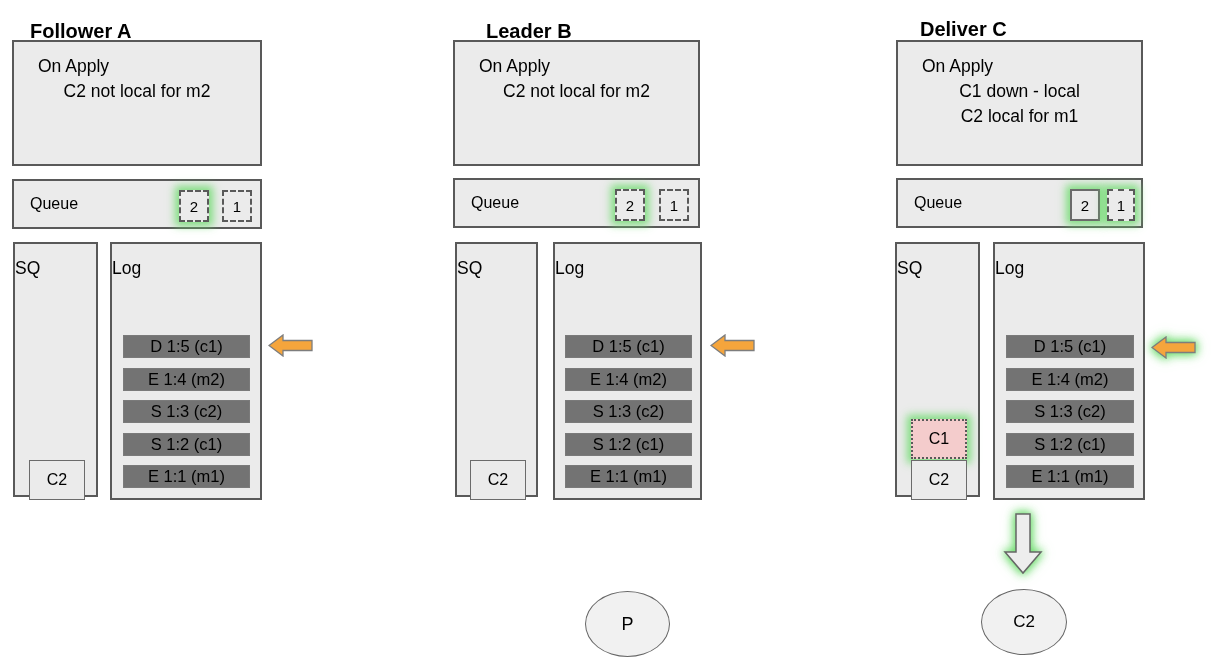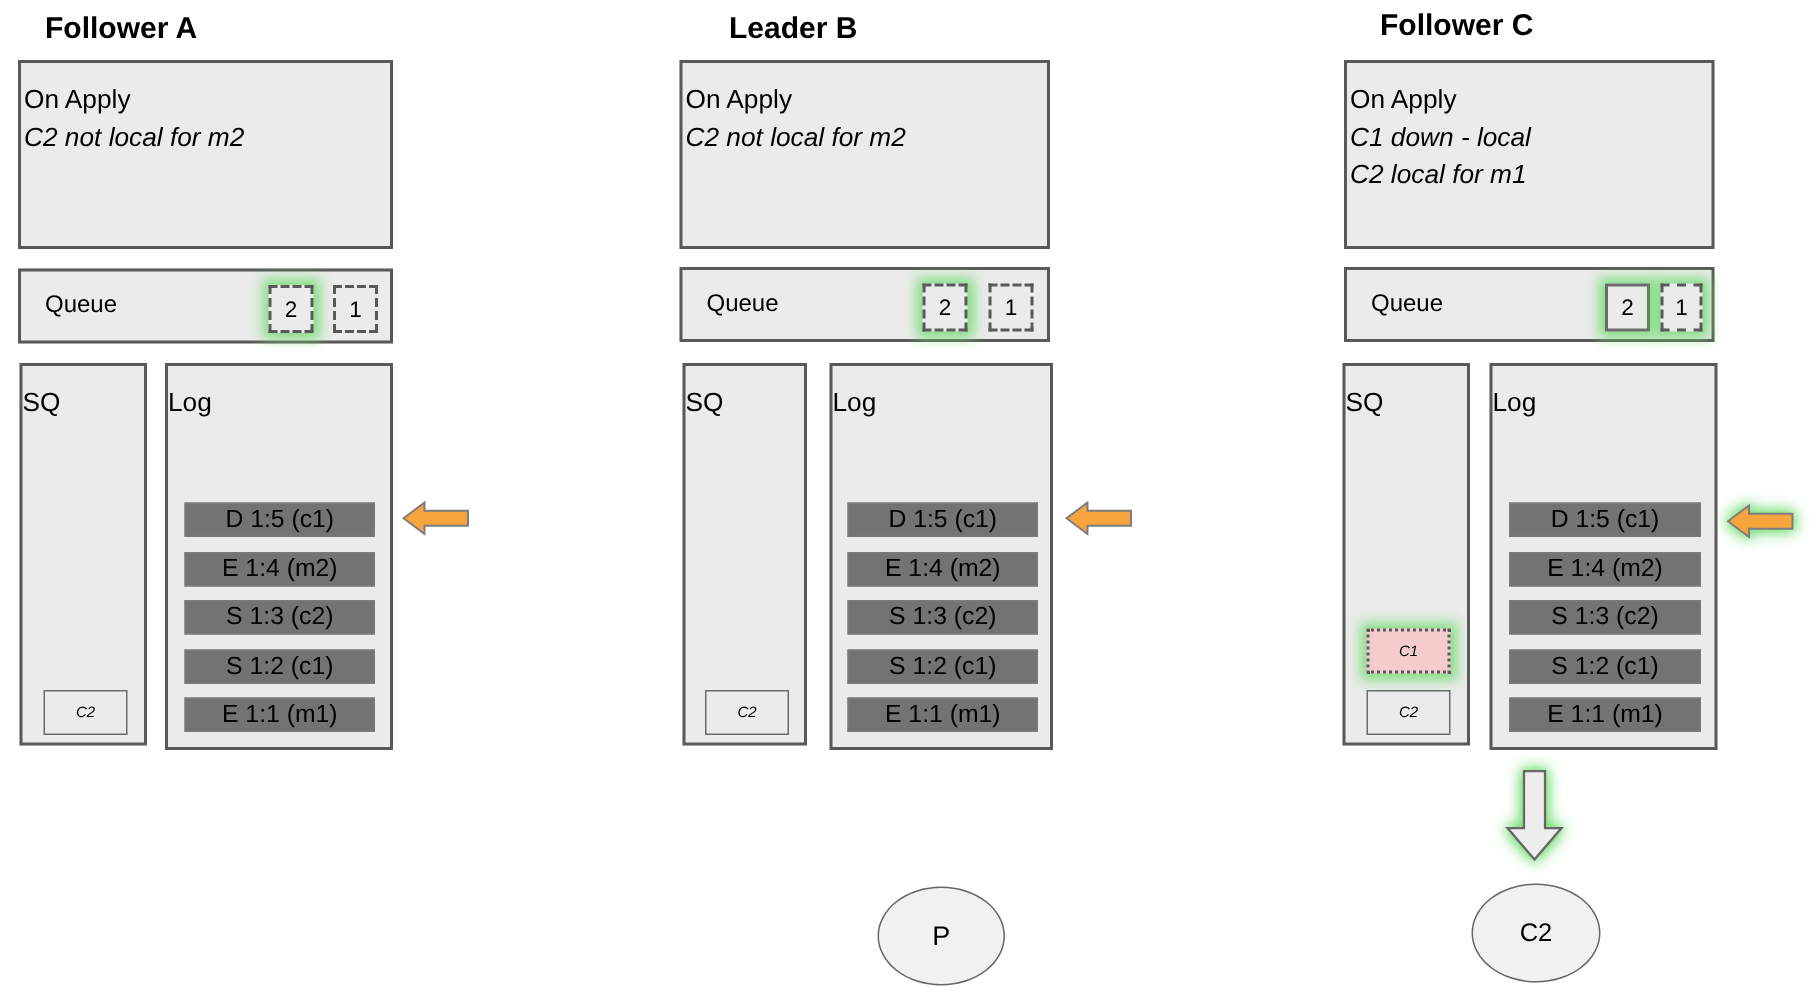--- a/index.html
+++ b/index.html
@@ -1,28 +1,28 @@
 <!DOCTYPE html>
 <html><head>
 <meta charset="utf-8">
 <style>
   html,body{margin:0;padding:0;background:#fff;font-family:"Liberation Sans",sans-serif;color:#000;}
   .stage{position:relative;width:1211px;height:669px;background:#fff;overflow:hidden;}
-  .title{position:absolute;font-size:20px;font-weight:bold;white-space:nowrap;}
+  .title{position:absolute;font-size:20px;font-weight:bold;white-space:nowrap;margin-top:12px;}
   .panel{position:absolute;box-sizing:border-box;background:#ebebeb;border:2px solid #595959;}
-  .onapply{padding:12px 2px;font-size:17.5px;line-height:25px;}
-  .oa-note{font-style:italic;}
+  .onapply{padding:12px 24px;font-size:17.5px;line-height:25px;}
+  .oa-note{text-align:center;}
   .q-label{position:absolute;left:16px;top:50%;transform:translateY(-50%);font-size:16px;}
   .q-item{position:absolute;top:9px;width:30px;height:32px;box-sizing:border-box;background:#ebebeb;
           border:2px dashed #595959;display:flex;align-items:center;justify-content:center;font-size:15px;}
   .q-item.solid{border-style:solid;border-color:#6b6b6b;}
   .glow{box-shadow:0 0 8px 4px rgba(110,220,110,0.85);}
   .box-label{position:absolute;top:14px;left:0;width:100%;text-align:left;font-size:17.5px;}
-  .sq-item{position:absolute;width:56px;height:30px;box-sizing:border-box;background:#ebebeb;border:1.5px solid #6b6b6b;
-           display:flex;align-items:center;justify-content:center;font-size:10px;font-style:italic;}
+  .sq-item{position:absolute;width:56px;height:40px;box-sizing:border-box;background:#ebebeb;border:1.5px solid #6b6b6b;
+           display:flex;align-items:center;justify-content:center;font-size:16px;}
   .sq-item.removed{background:#f4cccc;border:2px dotted #595959;}
   .log-entry{position:absolute;height:23px;box-sizing:border-box;background:#737373;border:1.5px solid #7a7a7a;
              display:flex;align-items:center;justify-content:center;font-size:16.5px;}
   .arrow-left{position:absolute;width:45px;height:23px;}
   .arrow-left polygon{fill:#f5a53c;stroke:#7d7d7d;stroke-width:1.3;}
   .arrow-glow{filter:drop-shadow(0 0 4px rgba(110,220,110,0.95)) drop-shadow(0 0 5px rgba(110,220,110,0.8));}
   .down-arrow{position:absolute;width:40px;height:62px;}
   .down-arrow polygon{fill:#ededed;stroke:#666;stroke-width:1.5;}
   .ellipse{position:absolute;box-sizing:border-box;background:#f1f1f1;border:1.5px solid #666;border-radius:50%;
            display:flex;align-items:center;justify-content:center;font-size:17px;}
@@ -90,21 +90,21 @@
     <div class="log-entry" style="left:10px;top:189px;width:127px">S 1:2 (c1)</div>
     <div class="log-entry" style="left:10px;top:221px;width:127px">E 1:1 (m1)</div>
   </div>
 
   <svg class="arrow-left" style="left:710px;top:334px" viewBox="0 0 45 23">
     <polygon points="1,11.5 15,1 15,6.5 44,6.5 44,16.5 15,16.5 15,22"></polygon>
   </svg>
 
   <div class="ellipse" style="left:585px;top:591px;width:85px;height:66px;font-size:18px">P</div>
 
-  <div class="title" style="left:920px;top:6px">Follower C</div>
+  <div class="title" style="left:920px;top:6px">Deliver C</div>
 
   <div class="panel onapply" style="left:896px;top:40px;width:247px;height:126px">
     <div>On Apply</div>
     <div class="oa-note">C1 down - local</div>
     <div class="oa-note">C2 local for m1</div>
   </div>
 
   <div class="panel" style="left:896px;top:178px;width:247px;height:50px">
     <div class="q-label">Queue</div>
     <div class="q-item solid glow" style="left:172px">2</div>

